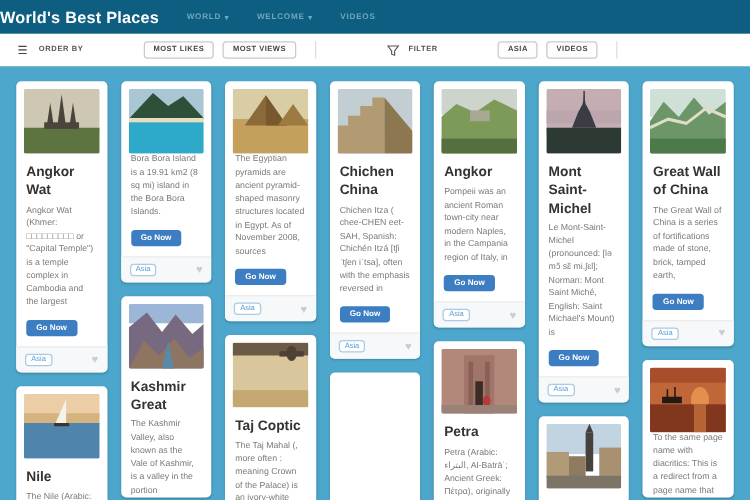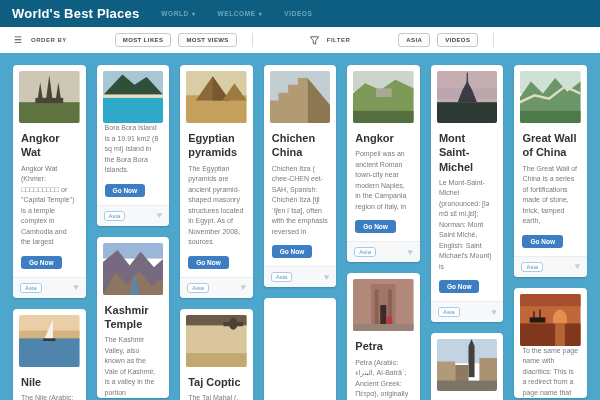--- a/index.html
+++ b/index.html
@@ -1,20 +1,20 @@
 <!DOCTYPE html>
 <html><head>
 <meta charset="utf-8">
 <style>
   * { margin:0; padding:0; box-sizing:border-box; }
   html,body { width:600px; height:400px; overflow:hidden; }
   body { font-family:"Liberation Sans", sans-serif; background:#4da6cb; }
 
   
-  .navbar { height:27px; background:#0d5e80; display:flex; align-items:center; padding:0 12px; }
+  .navbar { height:27px; background:#0d5e80; display:flex; align-items:center; padding:0 0; }
   .brand { color:#ffffff; font-size:13px; font-weight:bold; letter-spacing:.2px; margin-right:22px; }
   .nav-link { color:#6fa6bc; font-size:6.5px; font-weight:bold; letter-spacing:.6px; text-transform:uppercase; text-decoration:none; margin-right:22px; display:flex; align-items:center; gap:3px; cursor:pointer; }
   .caret { font-size:6px; color:#6fa6bc; }
 
   
   .toolbar { height:26px; background:#ffffff; display:flex; align-items:center; padding:0 14px; gap:7px; }
   .tb-label { font-size:6px; font-weight:bold; color:#555; letter-spacing:.5px; }
   .list-icon { font-size:9px; color:#444; margin-right:2px; }
   .tb-btn { font-size:6px; font-weight:bold; color:#444; letter-spacing:.4px; background:#fdfdfd; border:1px solid #c9c9c9; border-radius:3px; padding:3px 7px; cursor:pointer; }
   .tb-divider { width:1px; height:14px; background:#ddd; margin:0 8px; }
@@ -129,37 +129,36 @@
 
   <article class="card">
     <div class="card-img-wrap">
       <svg class="card-img" viewBox="0 0 100 60" preserveAspectRatio="none">
             <rect width="100" height="18" fill="#9cb6d8"></rect>
             <polygon points="0,60 0,22 24,8 44,26 62,10 84,28 100,18 100,60" fill="#77697f"></polygon>
             <polygon points="0,60 20,34 40,48 60,32 80,50 100,40 100,60" fill="#8d7562"></polygon>
             <polygon points="44,60 52,34 60,60" fill="#5a88a8"></polygon>
           </svg>
     </div>
-    <h3 class="card-title">Kashmir Temple</h3>
+    <h3 class="card-title">Kashmir Great</h3>
     <p class="card-desc">The Kashmir Valley, also known as the Vale of Kashmir, is a valley in the portion</p>
 
   </article>
 </div>
     <div class="mcol">
   <article class="card">
     <div class="card-img-wrap">
       <svg class="card-img" viewBox="0 0 100 60" preserveAspectRatio="none">
             <rect width="100" height="30" fill="#d9cda6"></rect>
             <rect y="28" width="100" height="32" fill="#c4a05c"></rect>
             <polygon points="44,6 16,34 72,34" fill="#8a6a38"></polygon>
             <polygon points="44,6 44,34 72,34" fill="#77592d"></polygon>
             <polygon points="80,14 60,34 100,34" fill="#9c7a42"></polygon>
           </svg>
     </div>
-    <h3 class="card-title">Egyptian pyramids</h3>
     <p class="card-desc">The Egyptian pyramids are ancient pyramid-shaped masonry structures located in Egypt. As of November 2008, sources</p>
     <a class="go-btn">Go Now</a>
     <div class="card-foot">
       <span class="tag">Asia</span>
       <span class="heart">♥</span>
     </div>
   </article>
 
   <article class="card">
     <div class="card-img-wrap">

